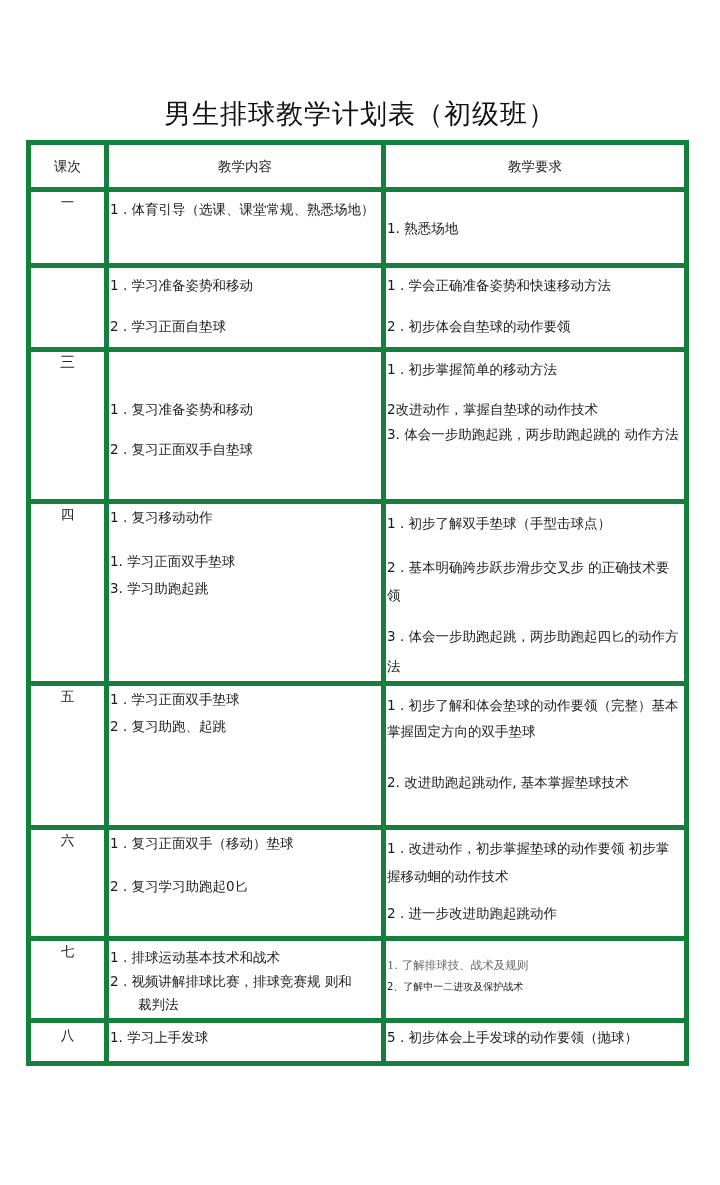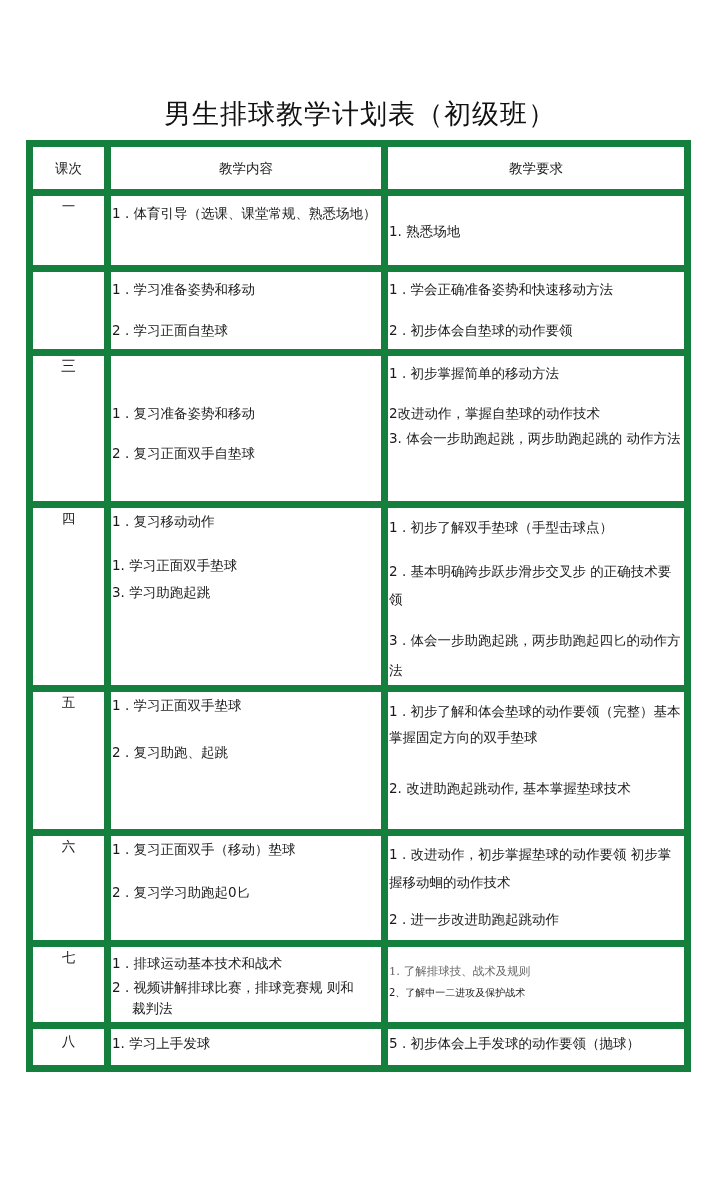--- a/index.html
+++ b/index.html
@@ -2,30 +2,30 @@
 <html><head>
 <meta charset="utf-8">
 <style>
   html, body { margin: 0; padding: 0; background: #ffffff; }
   body { width: 720px; height: 1185px; position: relative; overflow: hidden;
          font-family: "DejaVu Sans", "Liberation Sans", sans-serif; color: #1a1a1a; }
   .title { position: absolute; top: 96px; left: 0; width: 720px; text-align: center;
            font-size: 27px; letter-spacing: 1px; color: #111; }
   table.plan { position: absolute; left: 26px; top: 140px; width: 658px;
                border-collapse: collapse; table-layout: fixed; }
-  table.plan td, table.plan th { border: 7px solid #15803d; padding: 0; vertical-align: top;
+  table.plan td, table.plan th { border: 5px solid #15803d; padding: 0; vertical-align: top;
                font-size: 13.5px; font-weight: normal; line-height: 20px; }
   col.c1 { width: 78px; } col.c2 { width: 277px; } col.c3 { width: 303px; }
   th { text-align: center; vertical-align: middle !important; height: 42px; color: #222; }
   td.lesson { text-align: center; vertical-align: middle; font-size: 17px; color: #222; }
   td.content, td.req { padding: 0 2px 0 1px !important; }
   .line { display: block; white-space: normal; }
   .thick-top td { border-top: 2px solid #444; }
   .small-gray { font-size: 11.5px; color: #666; font-family: "DejaVu Serif", serif; }
-  .indent { padding-left: 20px; font-family: Liberation Mono, monospace; }
+  .indent { padding-left: 28px; }
 </style>
 </head>
 <body>
 
 <div class="title">男生排球教学计划表（初级班）</div>
 
 <table class="plan">
   <colgroup>
       <col class="c1">
       <col class="c2">
@@ -84,21 +84,21 @@
       <span class="line" style="margin-top:9px">1 . 初步了解双手垫球（手型击球点）</span>
       <span class="line" style="margin-top:20px;line-height:28px">2 . 基本明确跨步跃步滑步交叉步 的正确技术要领</span>
       <span class="line" style="margin-top:12px;line-height:30px">3 . 体会一步助跑起跳，两步助跑起四匕的动作方法</span>
     </td>
   </tr>
 
   <tr style="height:144px">
     <td class="lesson">五</td>
     <td class="content">
       <span class="line" style="margin-top:3px">1 . 学习正面双手垫球</span>
-      <span class="line" style="margin-top:27px">2 . 复习助跑、起跳</span>
+      <span class="line" style="margin-top:7px">2 . 复习助跑、起跳</span>
     </td>
     <td class="req">
       <span class="line" style="margin-top:6px;line-height:26px">1 . 初步了解和体会垫球的动作要领（完整）基本掌握固定方向的双手垫球</span>
       <span class="line" style="margin-top:28px">2. 改进助跑起跳动作, 基本掌握垫球技术</span>
     </td>
   </tr>
 
   <tr style="height:111px">
     <td class="lesson">六</td>
     <td class="content">

